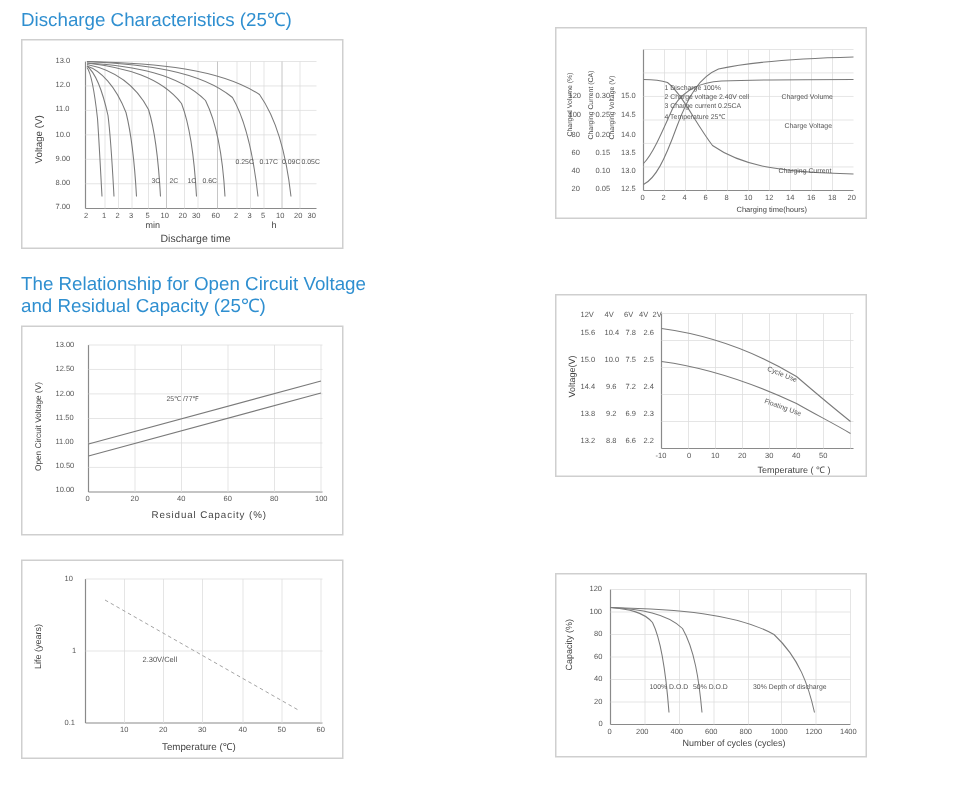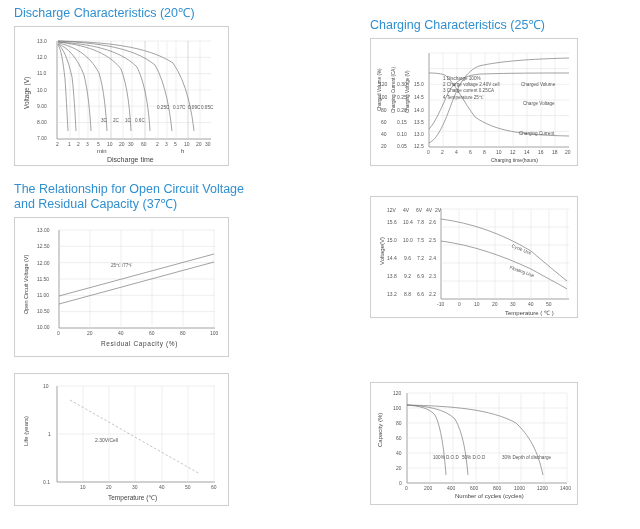--- a/index.html
+++ b/index.html
@@ -34,21 +34,21 @@
   .curve{fill:none;stroke:#7a7a7a;stroke-width:0.7;}
   .curve-d{fill:none;stroke:#9a9a9a;stroke-width:0.6;}
   .axisline{stroke:#8a8a8a;stroke-width:0.8;}
   .gridline{stroke:#dcdcdc;stroke-width:0.5;}
   .gridline-strong{stroke:#c0c0c0;stroke-width:0.6;}
 </style>
 </head>
 <body>
 
 <div class="panel" style="left:14px;top:6px;width:230px;">
-  <div class="panel-title">Discharge Characteristics (20℃)</div>
+  <div class="panel-title">Discharge Characteristics (25℃)</div>
   <div class="chartbox" style="width:215px;height:140px;">
     <svg width="215" height="140">
 
       <line class="axisline" x1="42" y1="14" x2="42" y2="112"></line>
       <line class="axisline" x1="42" y1="112" x2="196" y2="112"></line>
 
       <line class="gridline" x1="42" y1="14" x2="196" y2="14"></line>
       <line class="gridline" x1="42" y1="30.3" x2="196" y2="30.3"></line>
       <line class="gridline" x1="42" y1="46.6" x2="196" y2="46.6"></line>
       <line class="gridline" x1="42" y1="62.9" x2="196" y2="62.9"></line>
@@ -115,21 +115,20 @@
     <div class="note" style="left:110px;top:91px;">1C</div>
     <div class="note" style="left:120px;top:91px;">0.6C</div>
     <div class="note" style="left:142px;top:78px;">0.25C</div>
     <div class="note" style="left:158px;top:78px;">0.17C</div>
     <div class="note" style="left:173px;top:78px;">0.09C</div>
     <div class="note" style="left:186px;top:78px;">0.05C</div>
   </div>
 </div>
 
 <div class="panel" style="left:370px;top:18px;width:250px;">
-  <div class="panel-title">Charging Characteristics (25℃)</div>
   <div class="chartbox" style="width:208px;height:128px;">
     <svg width="208" height="128">
       <line class="axisline" x1="58" y1="14" x2="58" y2="108"></line>
       <line class="axisline" x1="58" y1="108" x2="198" y2="108"></line>
       <line class="gridline" x1="58" y1="14" x2="198" y2="14"></line>
       <line class="gridline" x1="58" y1="29.6" x2="198" y2="29.6"></line>
       <line class="gridline" x1="58" y1="45.3" x2="198" y2="45.3"></line>
       <line class="gridline" x1="58" y1="61" x2="198" y2="61"></line>
       <line class="gridline" x1="58" y1="76.6" x2="198" y2="76.6"></line>
       <line class="gridline" x1="58" y1="92.3" x2="198" y2="92.3"></line>
@@ -195,21 +194,21 @@
     <div class="note" style="left:72px;top:55px;">4 Temperature 25℃</div>
 
     <div class="note" style="left:150px;top:43px;">Charged Volume</div>
     <div class="note" style="left:152px;top:62px;">Charge Voltage</div>
     <div class="note" style="left:148px;top:92px;">Charging Current</div>
   </div>
 </div>
 
 <div class="panel" style="left:14px;top:182px;width:280px;">
   <div class="panel-title">The Relationship for Open Circuit Voltage
-and Residual Capacity (37℃)</div>
+and Residual Capacity (25℃)</div>
   <div class="chartbox" style="width:215px;height:140px;">
     <svg width="215" height="140">
       <line class="axisline" x1="44" y1="12" x2="44" y2="110"></line>
       <line class="axisline" x1="44" y1="110" x2="200" y2="110"></line>
       <line class="gridline" x1="44" y1="12" x2="200" y2="12"></line>
       <line class="gridline" x1="44" y1="28.3" x2="200" y2="28.3"></line>
       <line class="gridline" x1="44" y1="44.6" x2="200" y2="44.6"></line>
       <line class="gridline" x1="44" y1="61" x2="200" y2="61"></line>
       <line class="gridline" x1="44" y1="77.3" x2="200" y2="77.3"></line>
       <line class="gridline" x1="44" y1="93.6" x2="200" y2="93.6"></line>

